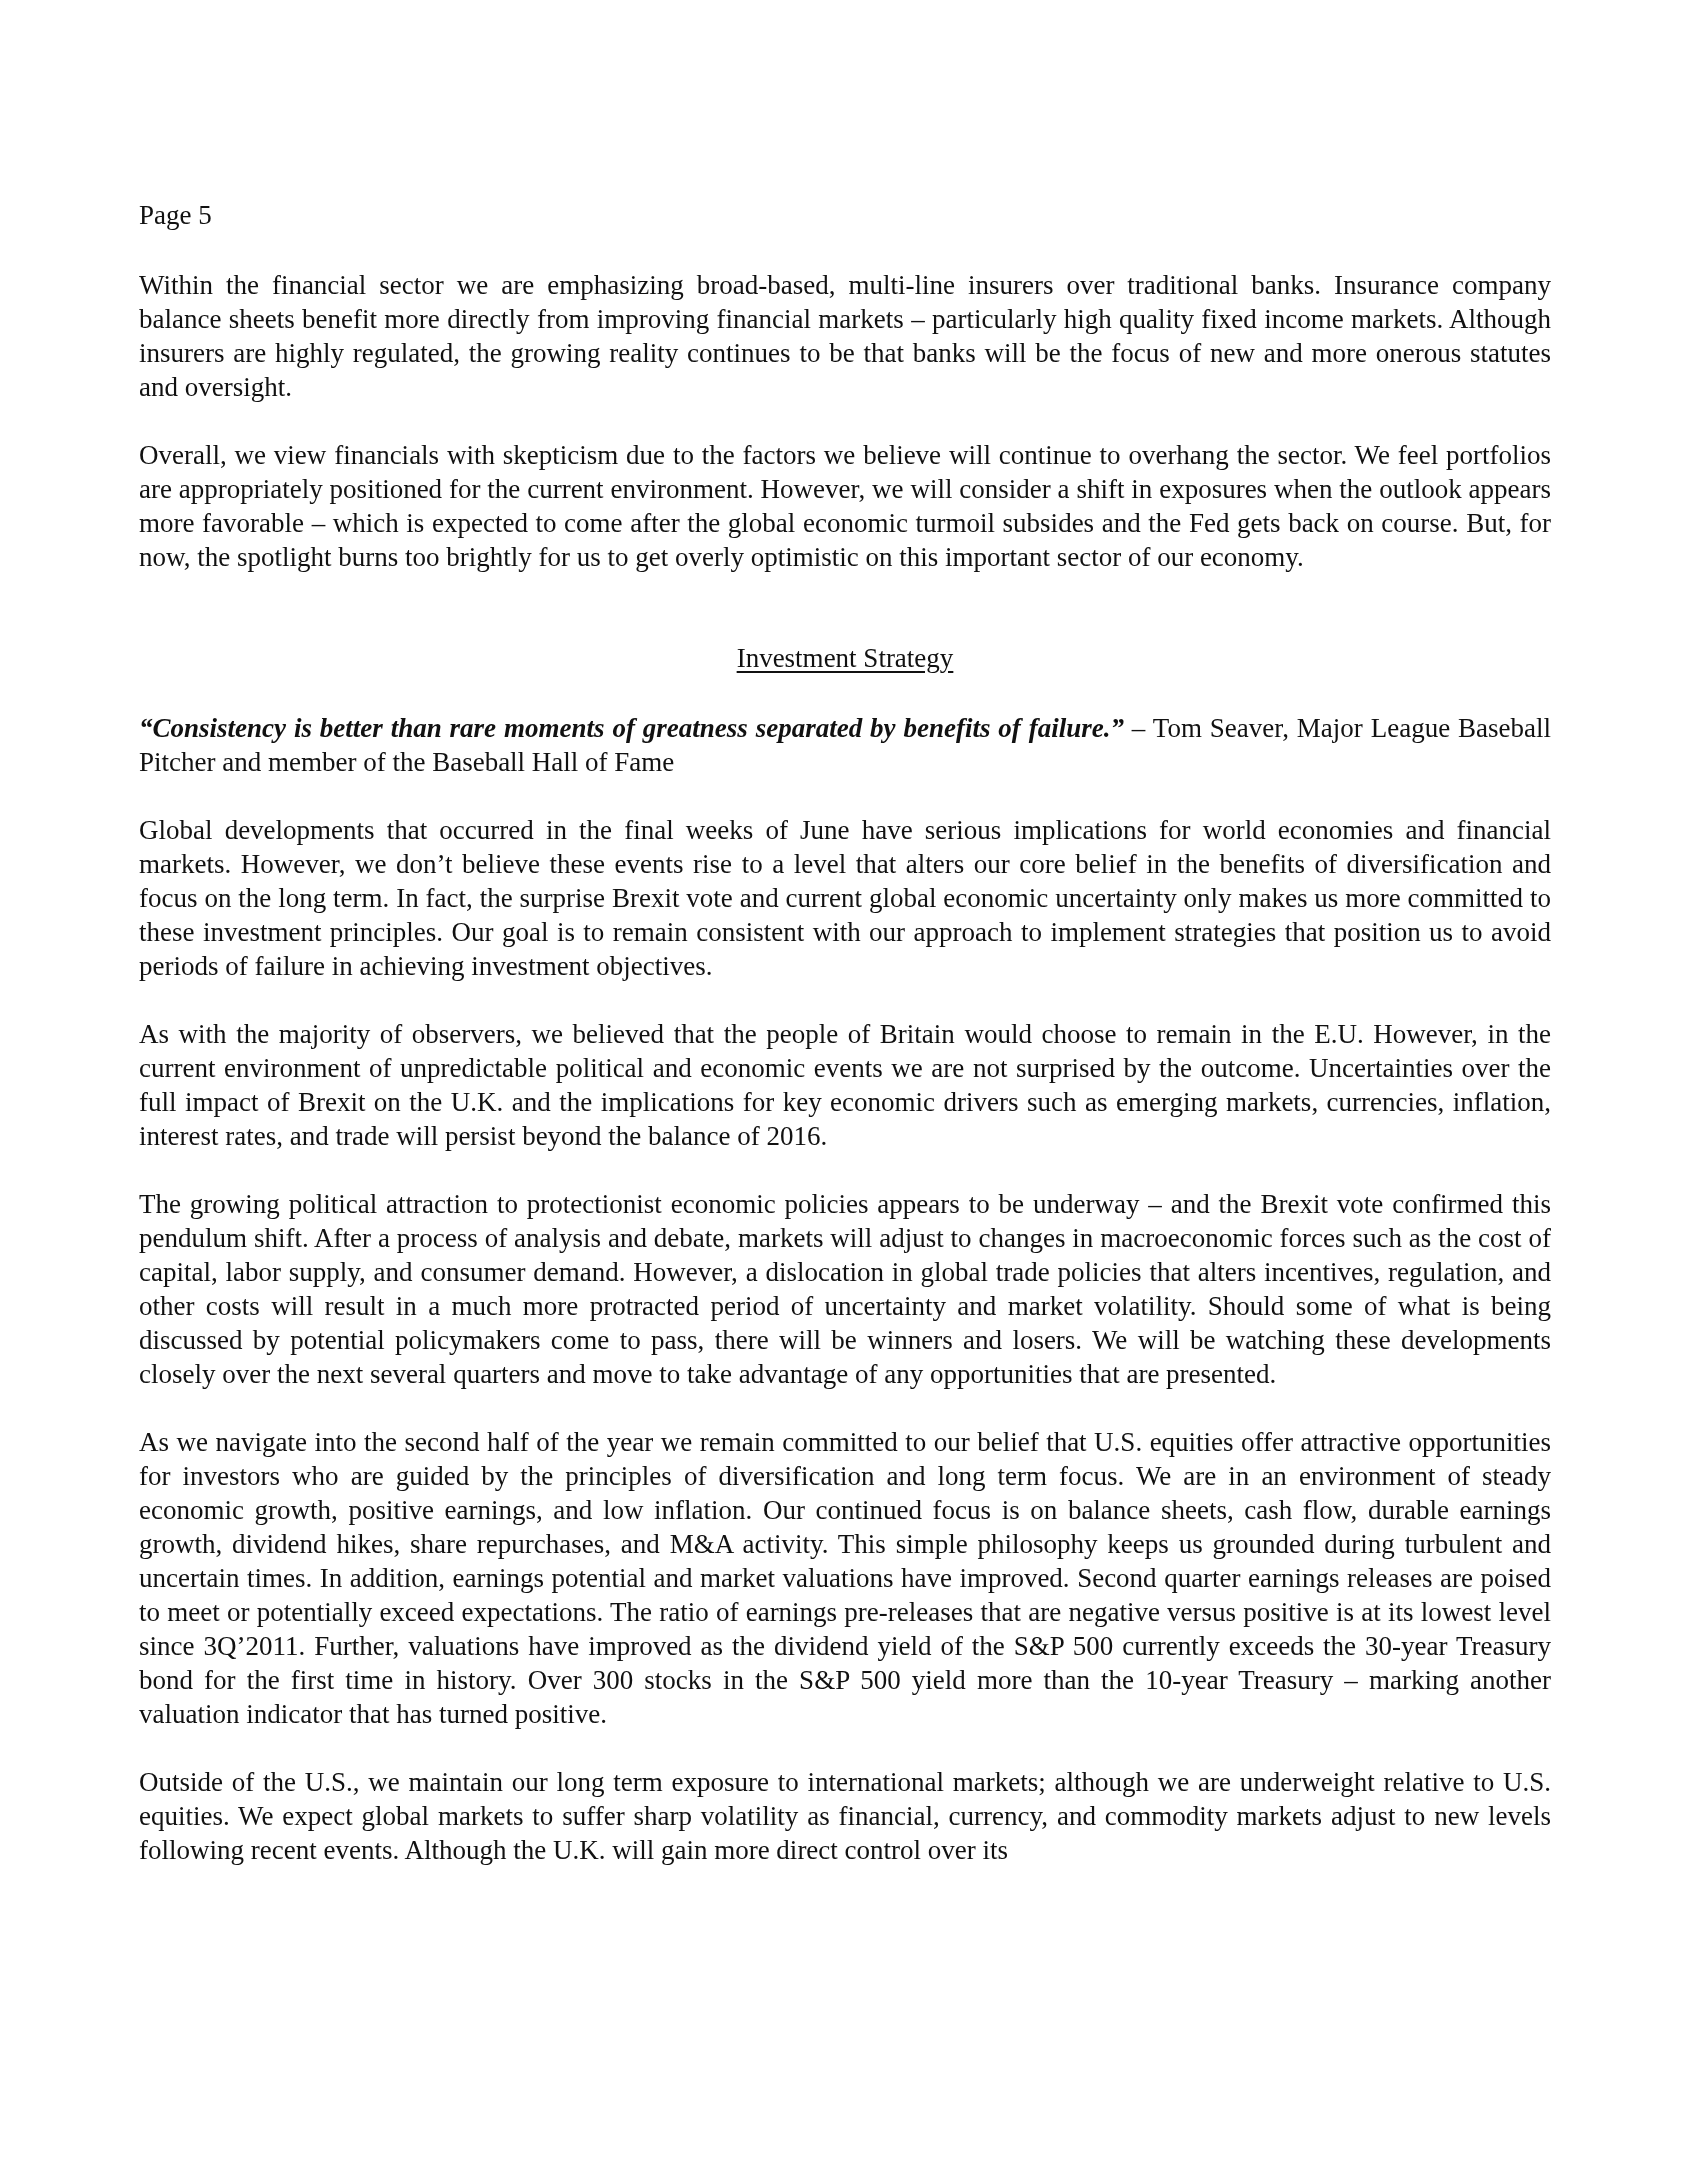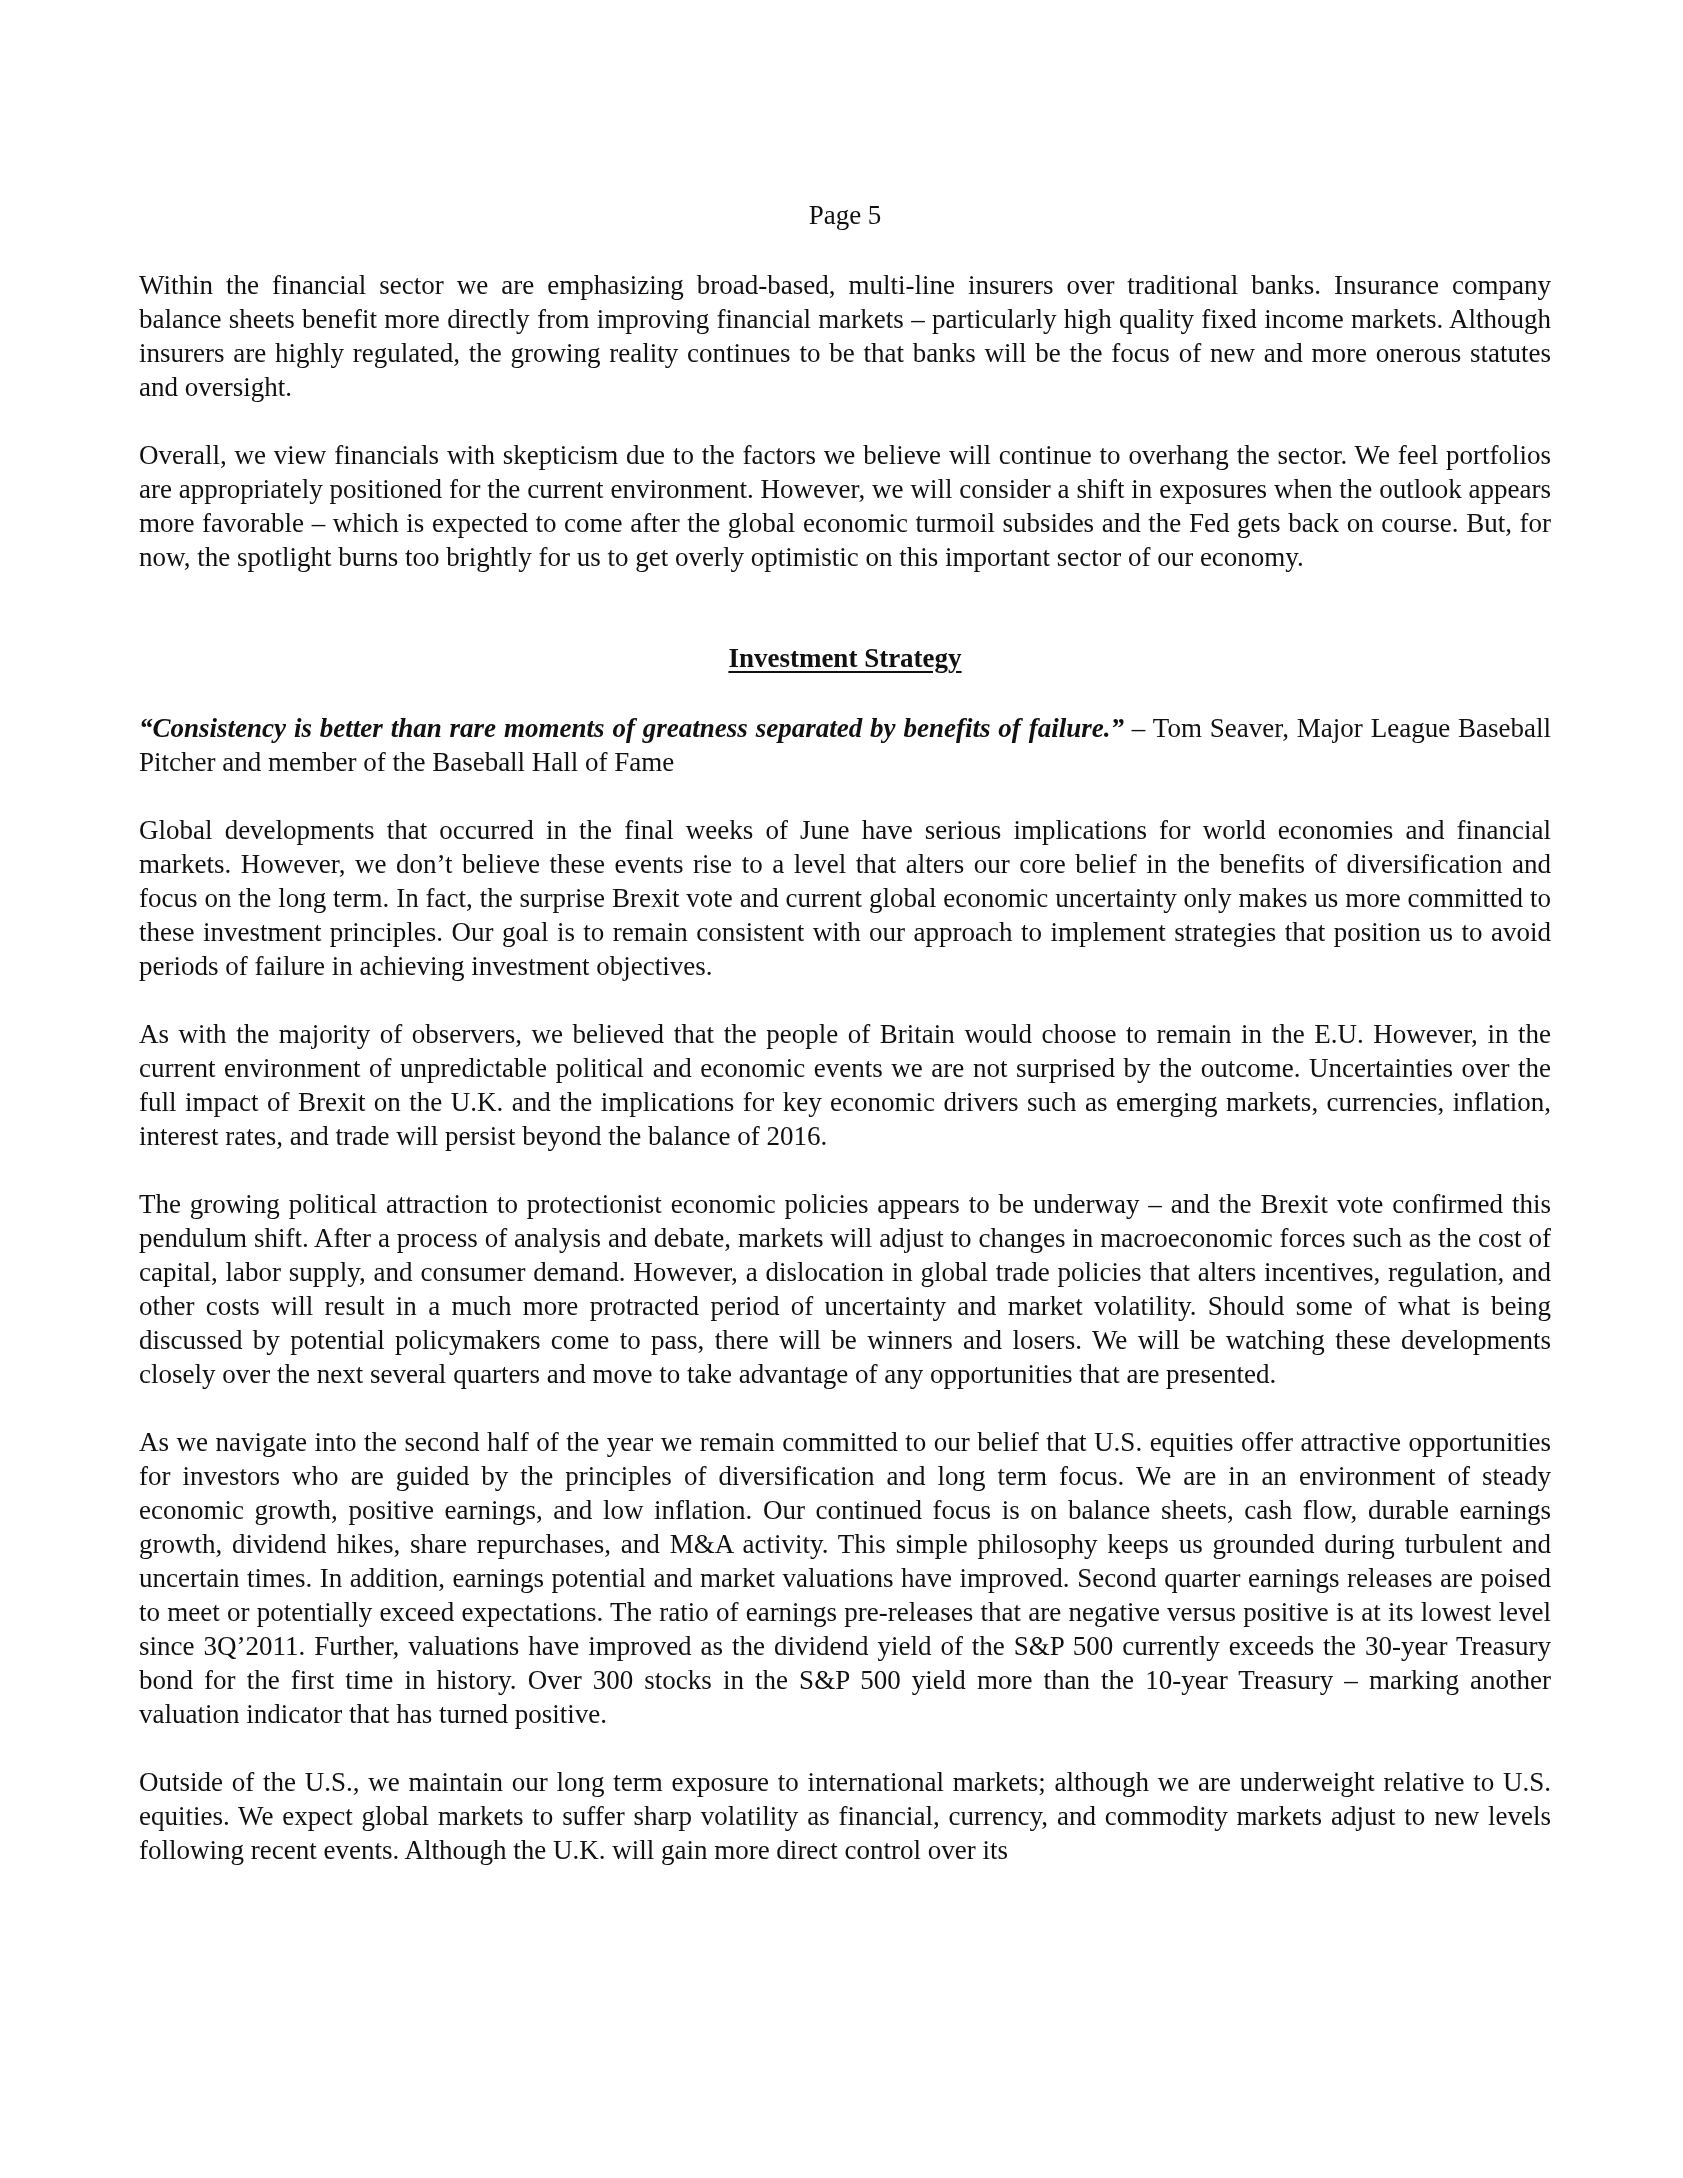--- a/index.html
+++ b/index.html
@@ -18,34 +18,33 @@
     .page {
       position: absolute;
       left: 139px;
       top: 198px;
       width: 1412px;
     }
     .page-number {
       font-size: 27px;
       line-height: 34px;
       margin: 0 0 36px 0;
-      text-align: center;
     }
     p {
       font-size: 27px;
       line-height: 34px;
       margin: 0 0 34px 0;
       text-align: justify;
       text-justify: inter-word;
       font-family: Liberation Serif, serif;
     }
     .section-heading {
       text-align: center;
       font-size: 27px;
-      font-weight: bold;
+      font-weight: normal;
       text-decoration: underline;
       text-underline-offset: 4px;
       margin: 67px 0 36px 0;
       line-height: 34px;
     }
     .quote {
       font-weight: bold;
       font-style: italic;
     }
   </style>

